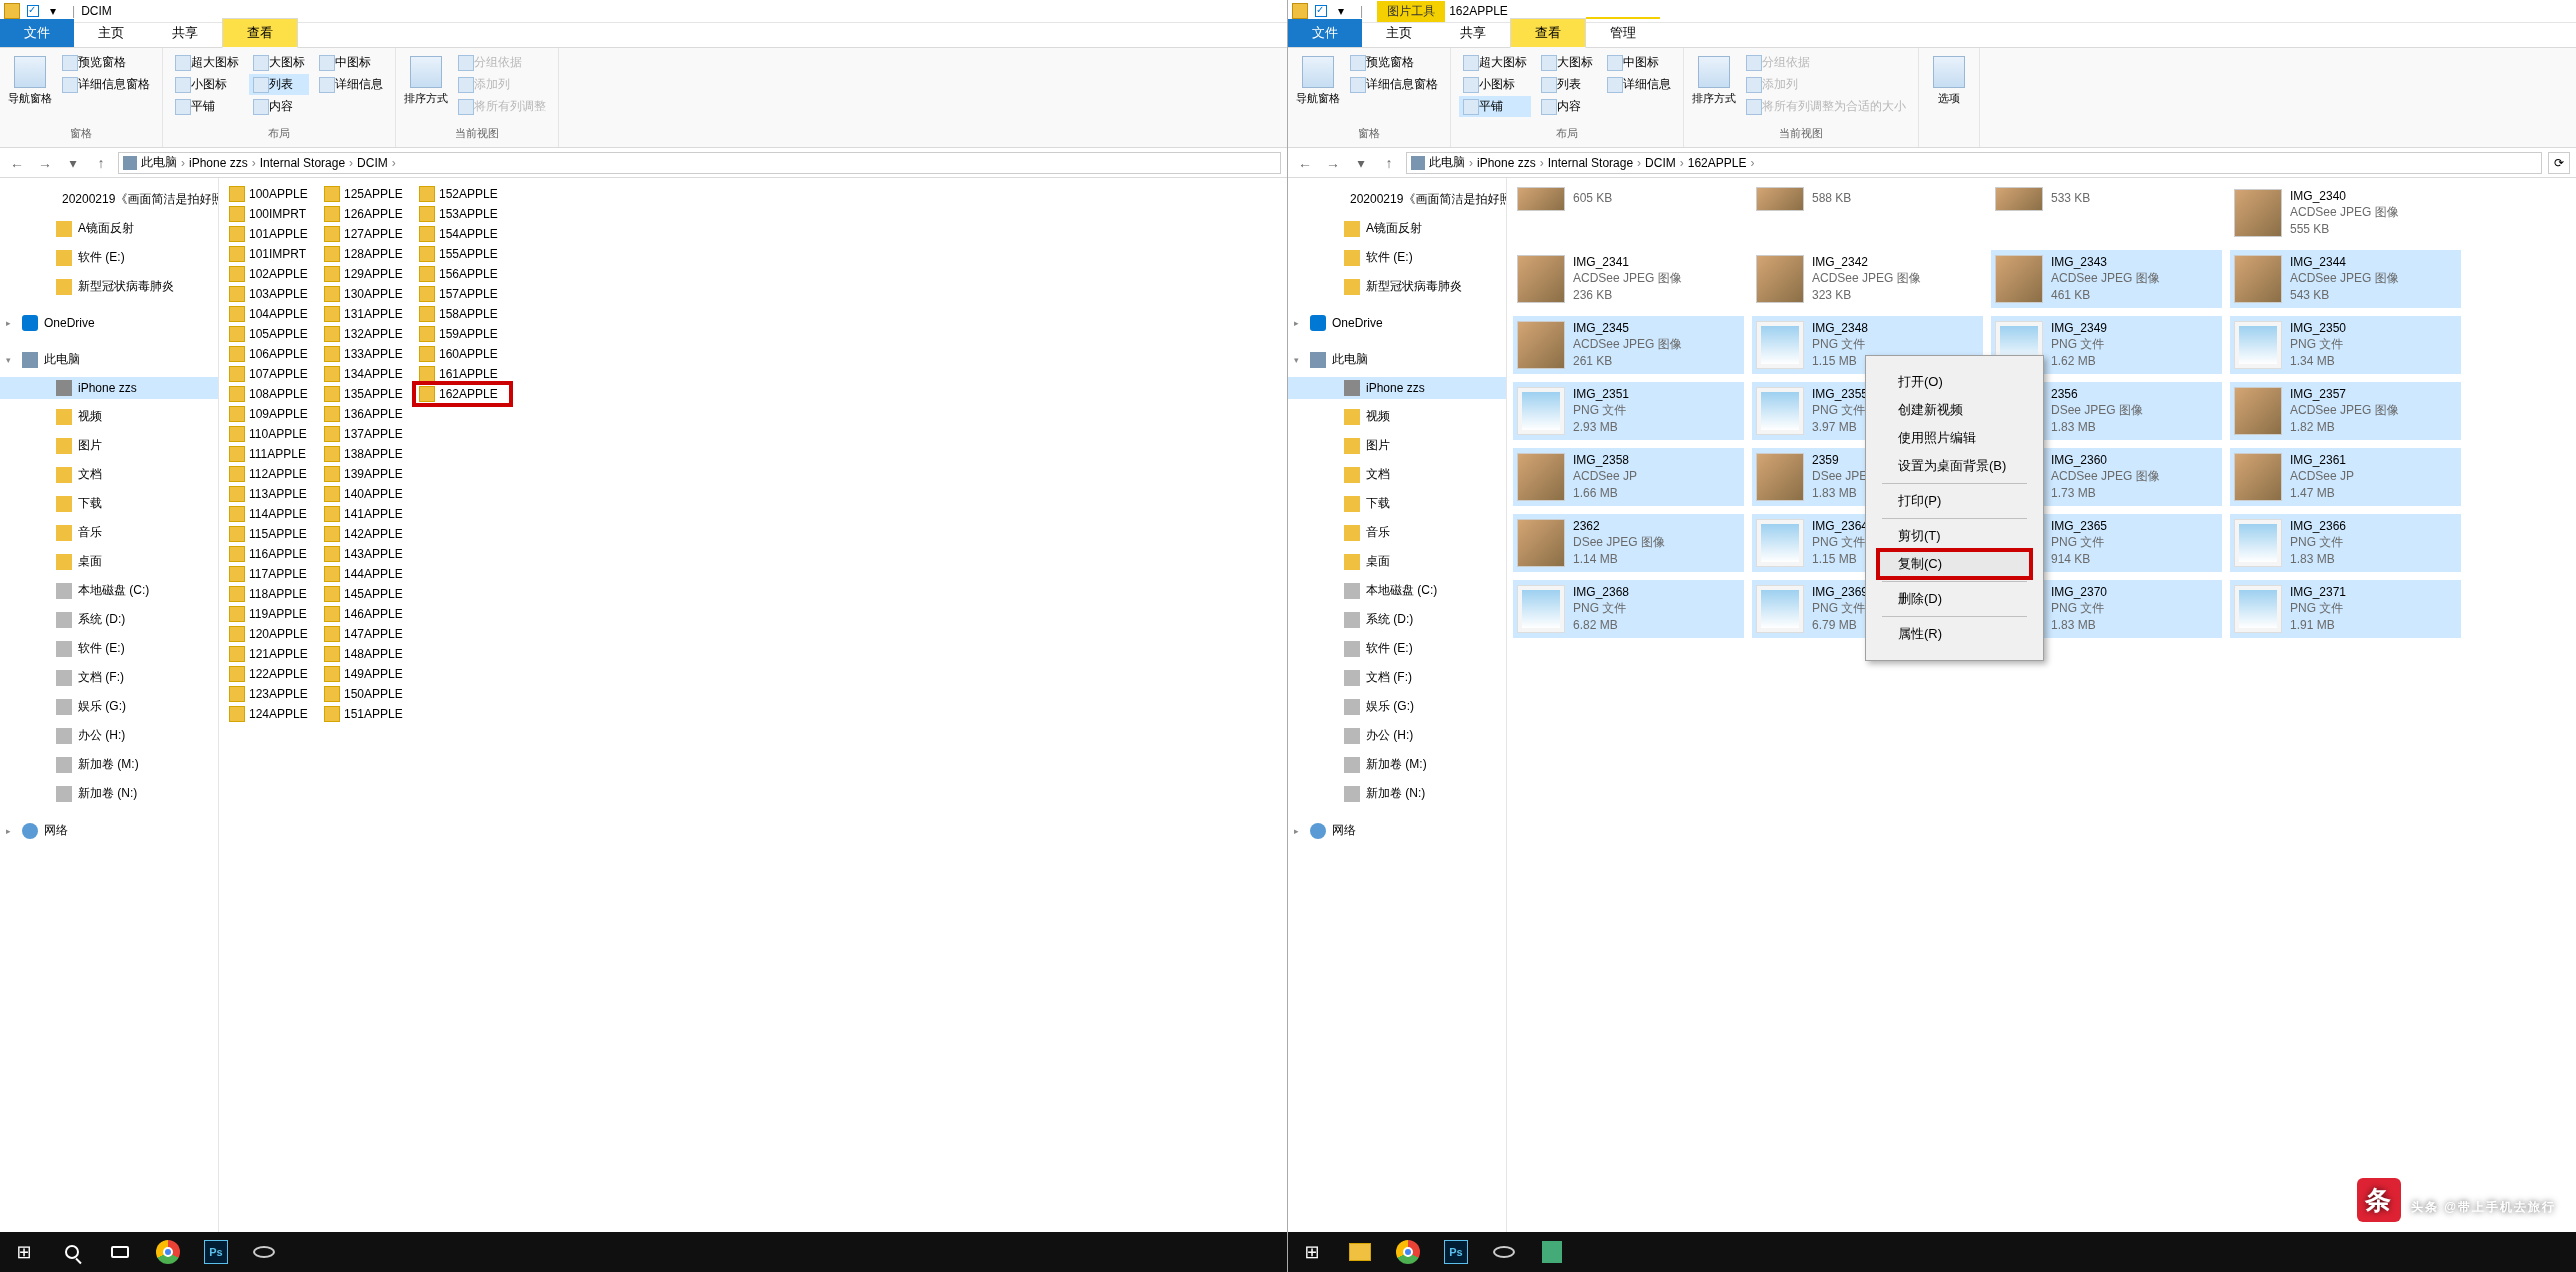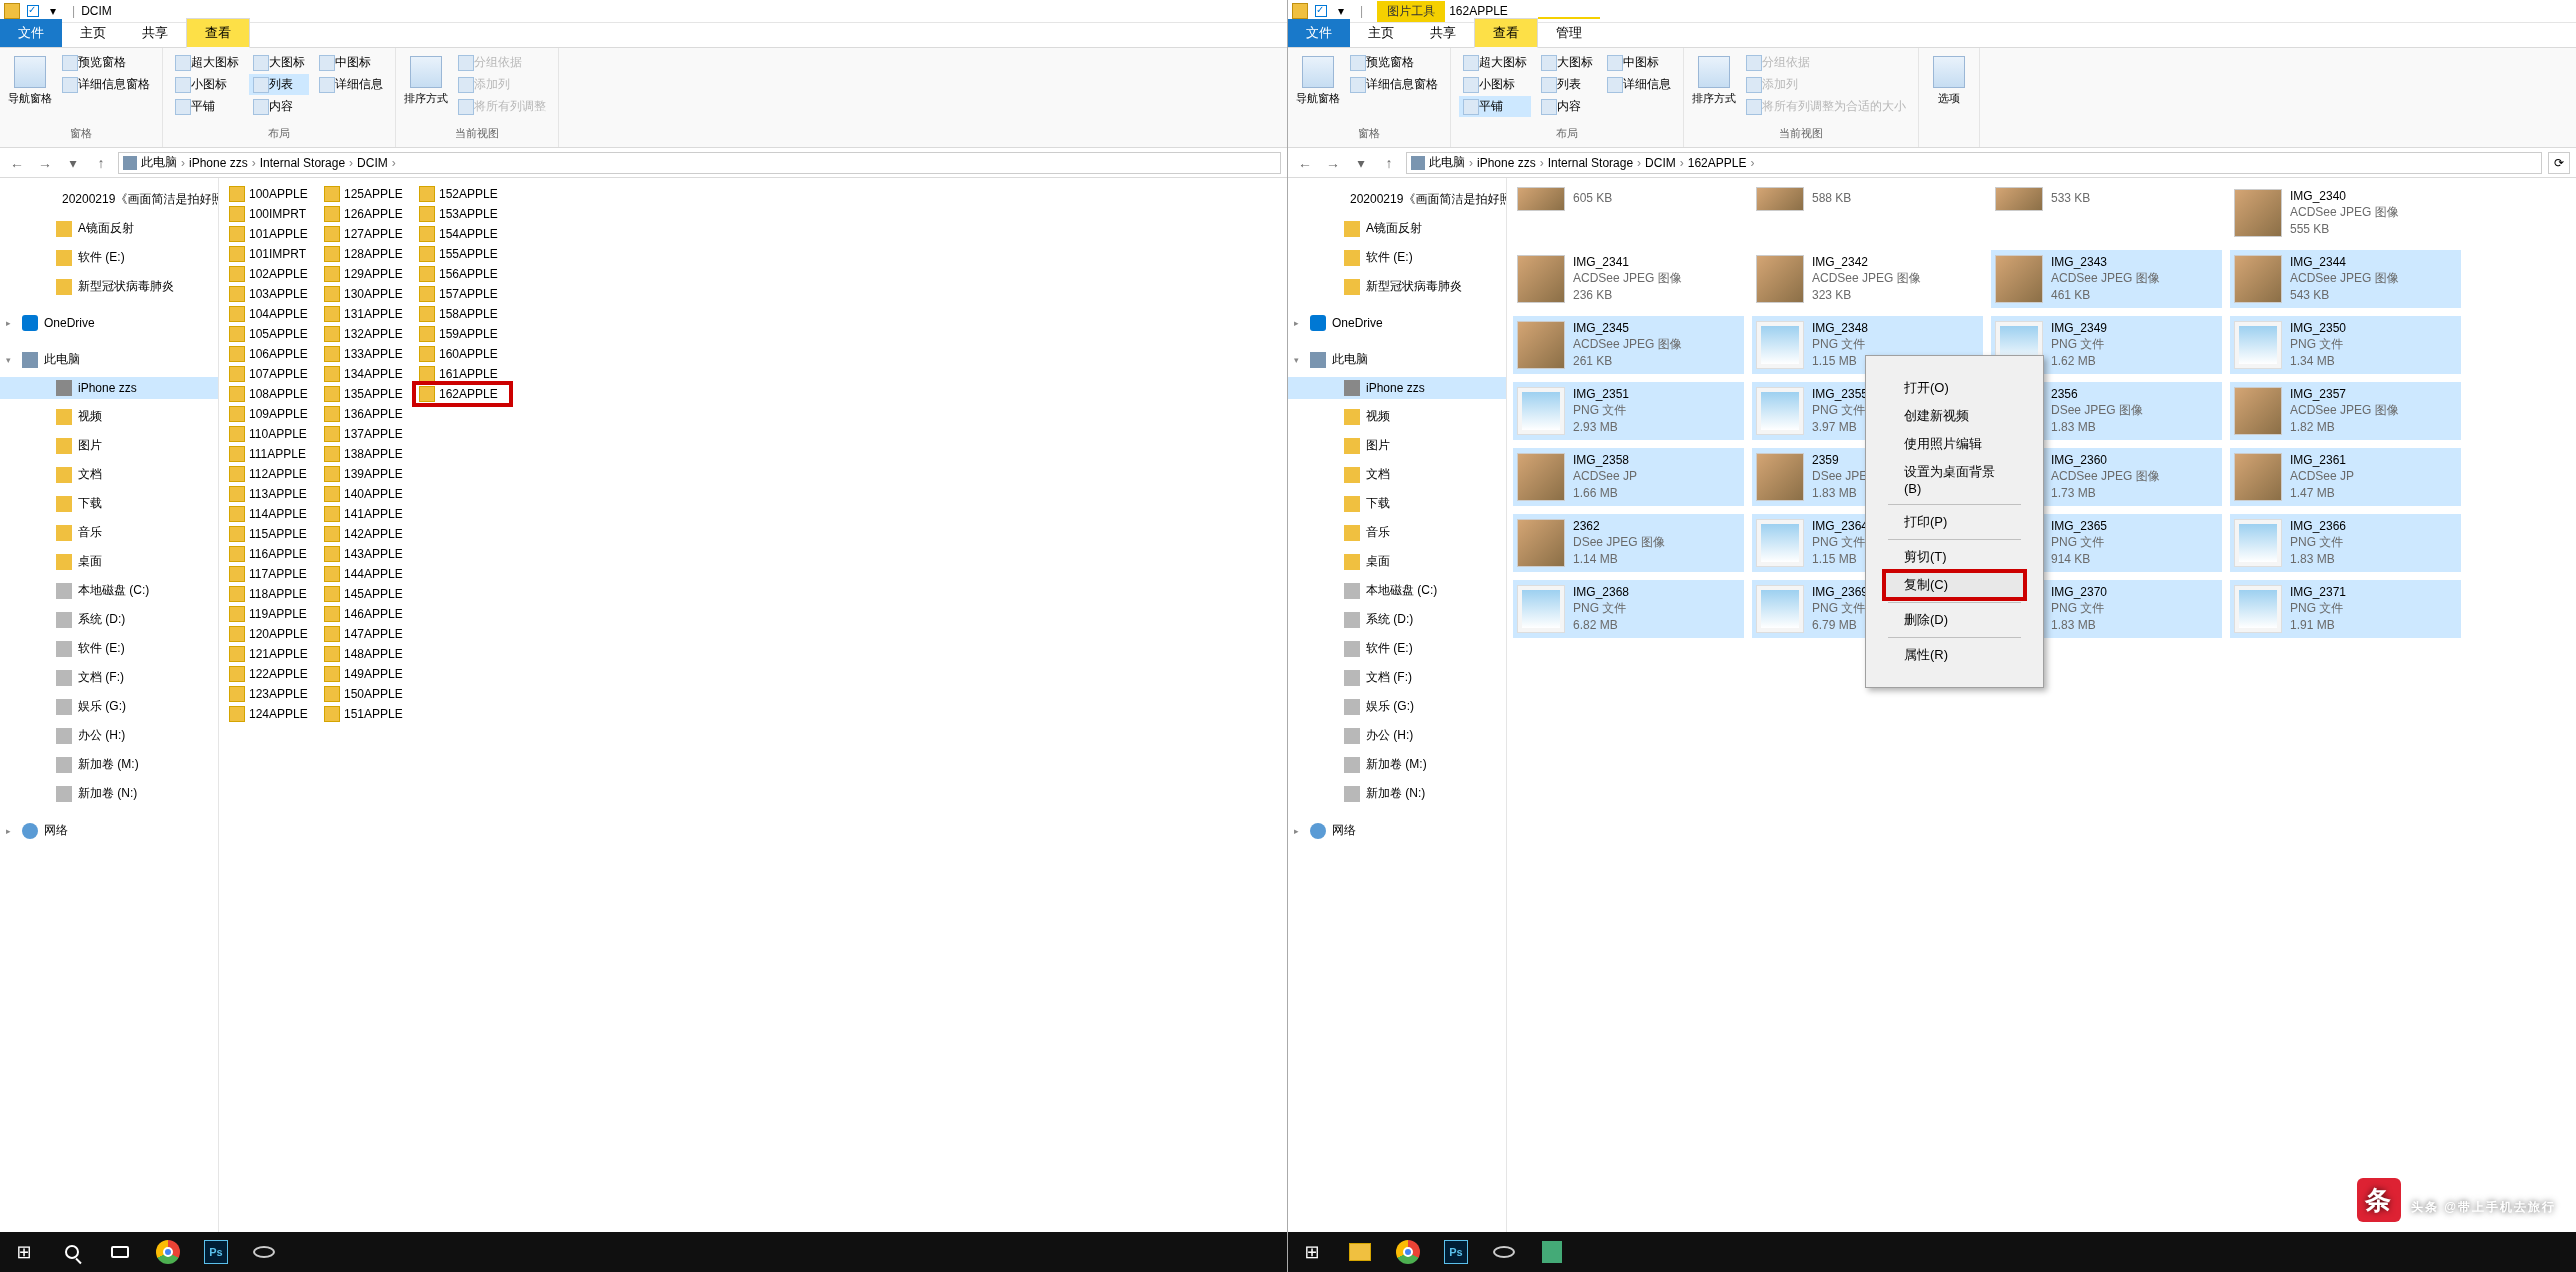--- a/index.html
+++ b/index.html
@@ -9,21 +9,21 @@
 .right { left:50%; }
 .titlebar { height:23px; display:flex; align-items:center; padding:0 4px; background:#fff; border-bottom:1px solid #e5e5e5; }
 .titlebar .icn { width:16px; height:16px; margin-right:6px; background:#f0c040; border:1px solid #c09010; }
 .titlebar .qat { width:14px; height:14px; margin-right:6px; display:flex; align-items:center; justify-content:center; }
 .chk { display:inline-block; width:12px; height:12px; border:1px solid #0078d7; position:relative; }
 .chk::after { content:"✓"; color:#0078d7; font-size:10px; position:absolute; top:-2px; left:0; }
 .titlebar .sep { color:#999; margin:0 6px; }
 .titlebar .tname { font-size:12px; }
 .context-tab { background:#f5d000; color:#333; padding:2px 10px; margin-left:8px; margin-right:4px; font-size:12px; }
 .tabbar { height:25px; display:flex; align-items:flex-end; border-bottom:1px solid #dadada; }
-.tab { padding:5px 18px; font-size:13px; cursor:pointer; }
+.tab { padding:5px 24px; font-size:13px; cursor:pointer; }
 .tab.file { background:#1979ca; color:#fff; }
 .tab.active { background:#fde047; border:1px solid #dadada; border-bottom:1px solid #f9f9f9; margin-bottom:-1px; }
 .tab.context { border-top:2px solid #f5d000; }
 .ribbon { height:100px; background:#f9f9f9; display:flex; border-bottom:1px solid #dadada; overflow:hidden; }
 .rgroup { border-right:1px solid #e5e5e5; padding:4px 8px; display:flex; flex-direction:column; justify-content:space-between; align-items:center; position:relative; }
 .rgroup .glabel { font-size:11px; color:#666; text-align:center; width:100%; padding-bottom:2px; }
 .rgroup .gbody { display:flex; gap:6px; align-items:flex-start; flex:1; }
 .rbigbtn { width:44px; display:flex; flex-direction:column; align-items:center; gap:4px; padding-top:4px; cursor:pointer; }
 .rbigbtn .bicon { width:32px; height:32px; border:1px solid #9bb7d6; background:linear-gradient(#e9f2fb,#c6ddf2); }
 .rbigbtn .blbl { font-size:11px; text-align:center; line-height:1.1; }
@@ -72,21 +72,21 @@
 .tbtn.start { font-size:18px; }
 .tbtn .ticon { width:24px; height:24px; }
 .ticon.search { border:2px solid #fff; border-radius:50%; width:14px; height:14px; position:relative; }
 .ticon.search::after { content:""; position:absolute; right:-5px; bottom:-5px; width:7px; height:2px; background:#fff; transform:rotate(45deg); }
 .ticon.tv { border:2px solid #fff; border-radius:2px; width:18px; height:12px; }
 .ticon.chrome { border-radius:50%; background:conic-gradient(#ea4335 0 120deg,#4caf50 120deg 240deg,#fbbc05 240deg 360deg); position:relative; }
 .ticon.chrome::after { content:""; position:absolute; inset:7px; background:#4285f4; border-radius:50%; border:2px solid #fff; }
 .ticon.ps { background:#001d34; color:#5bc0eb; font-weight:bold; display:flex; align-items:center; justify-content:center; font-size:11px; border:1px solid #5bc0eb; }
 .ticon.eye { width:22px; height:12px; border:2px solid #ccc; border-radius:50%; }
 .ticon.fex { background:#f0c040; border:1px solid #d4a400; width:22px; height:18px; }
-.ctxmenu { position:absolute; background:#f0f0f0; border:1px solid #a0a0a0; box-shadow:3px 3px 6px rgba(0,0,0,.3); z-index:100; width:179px; padding:18px; }
+.ctxmenu { position:absolute; background:#f0f0f0; border:1px solid #a0a0a0; box-shadow:3px 3px 6px rgba(0,0,0,.3); z-index:100; width:179px; padding:12px; }
 .ctxitem { padding:5px 20px; font-size:13px; cursor:pointer; }
 .ctxitem.highlight { outline:4px solid #c00; outline-offset:-2px; background:#e8e8e8; }
 .ctxsep { height:1px; background:#c0c0c0; margin:3px 4px; }
 .watermark { position:absolute; right:20px; bottom:50px; font-size:40px; color:#fff; text-shadow:0 0 6px rgba(0,0,0,.7); pointer-events:none; z-index:50; font-weight:bold; letter-spacing:2px; }
 .watermark .wicon { display:inline-block; width:44px; height:44px; background:#d23; border-radius:6px; vertical-align:middle; margin-right:10px; position:relative; }
 .watermark .wicon::after { content:"条"; color:#fff; position:absolute; inset:0; display:flex; align-items:center; justify-content:center; font-size:26px; }
 </style>
 </head>
 <body>
 

